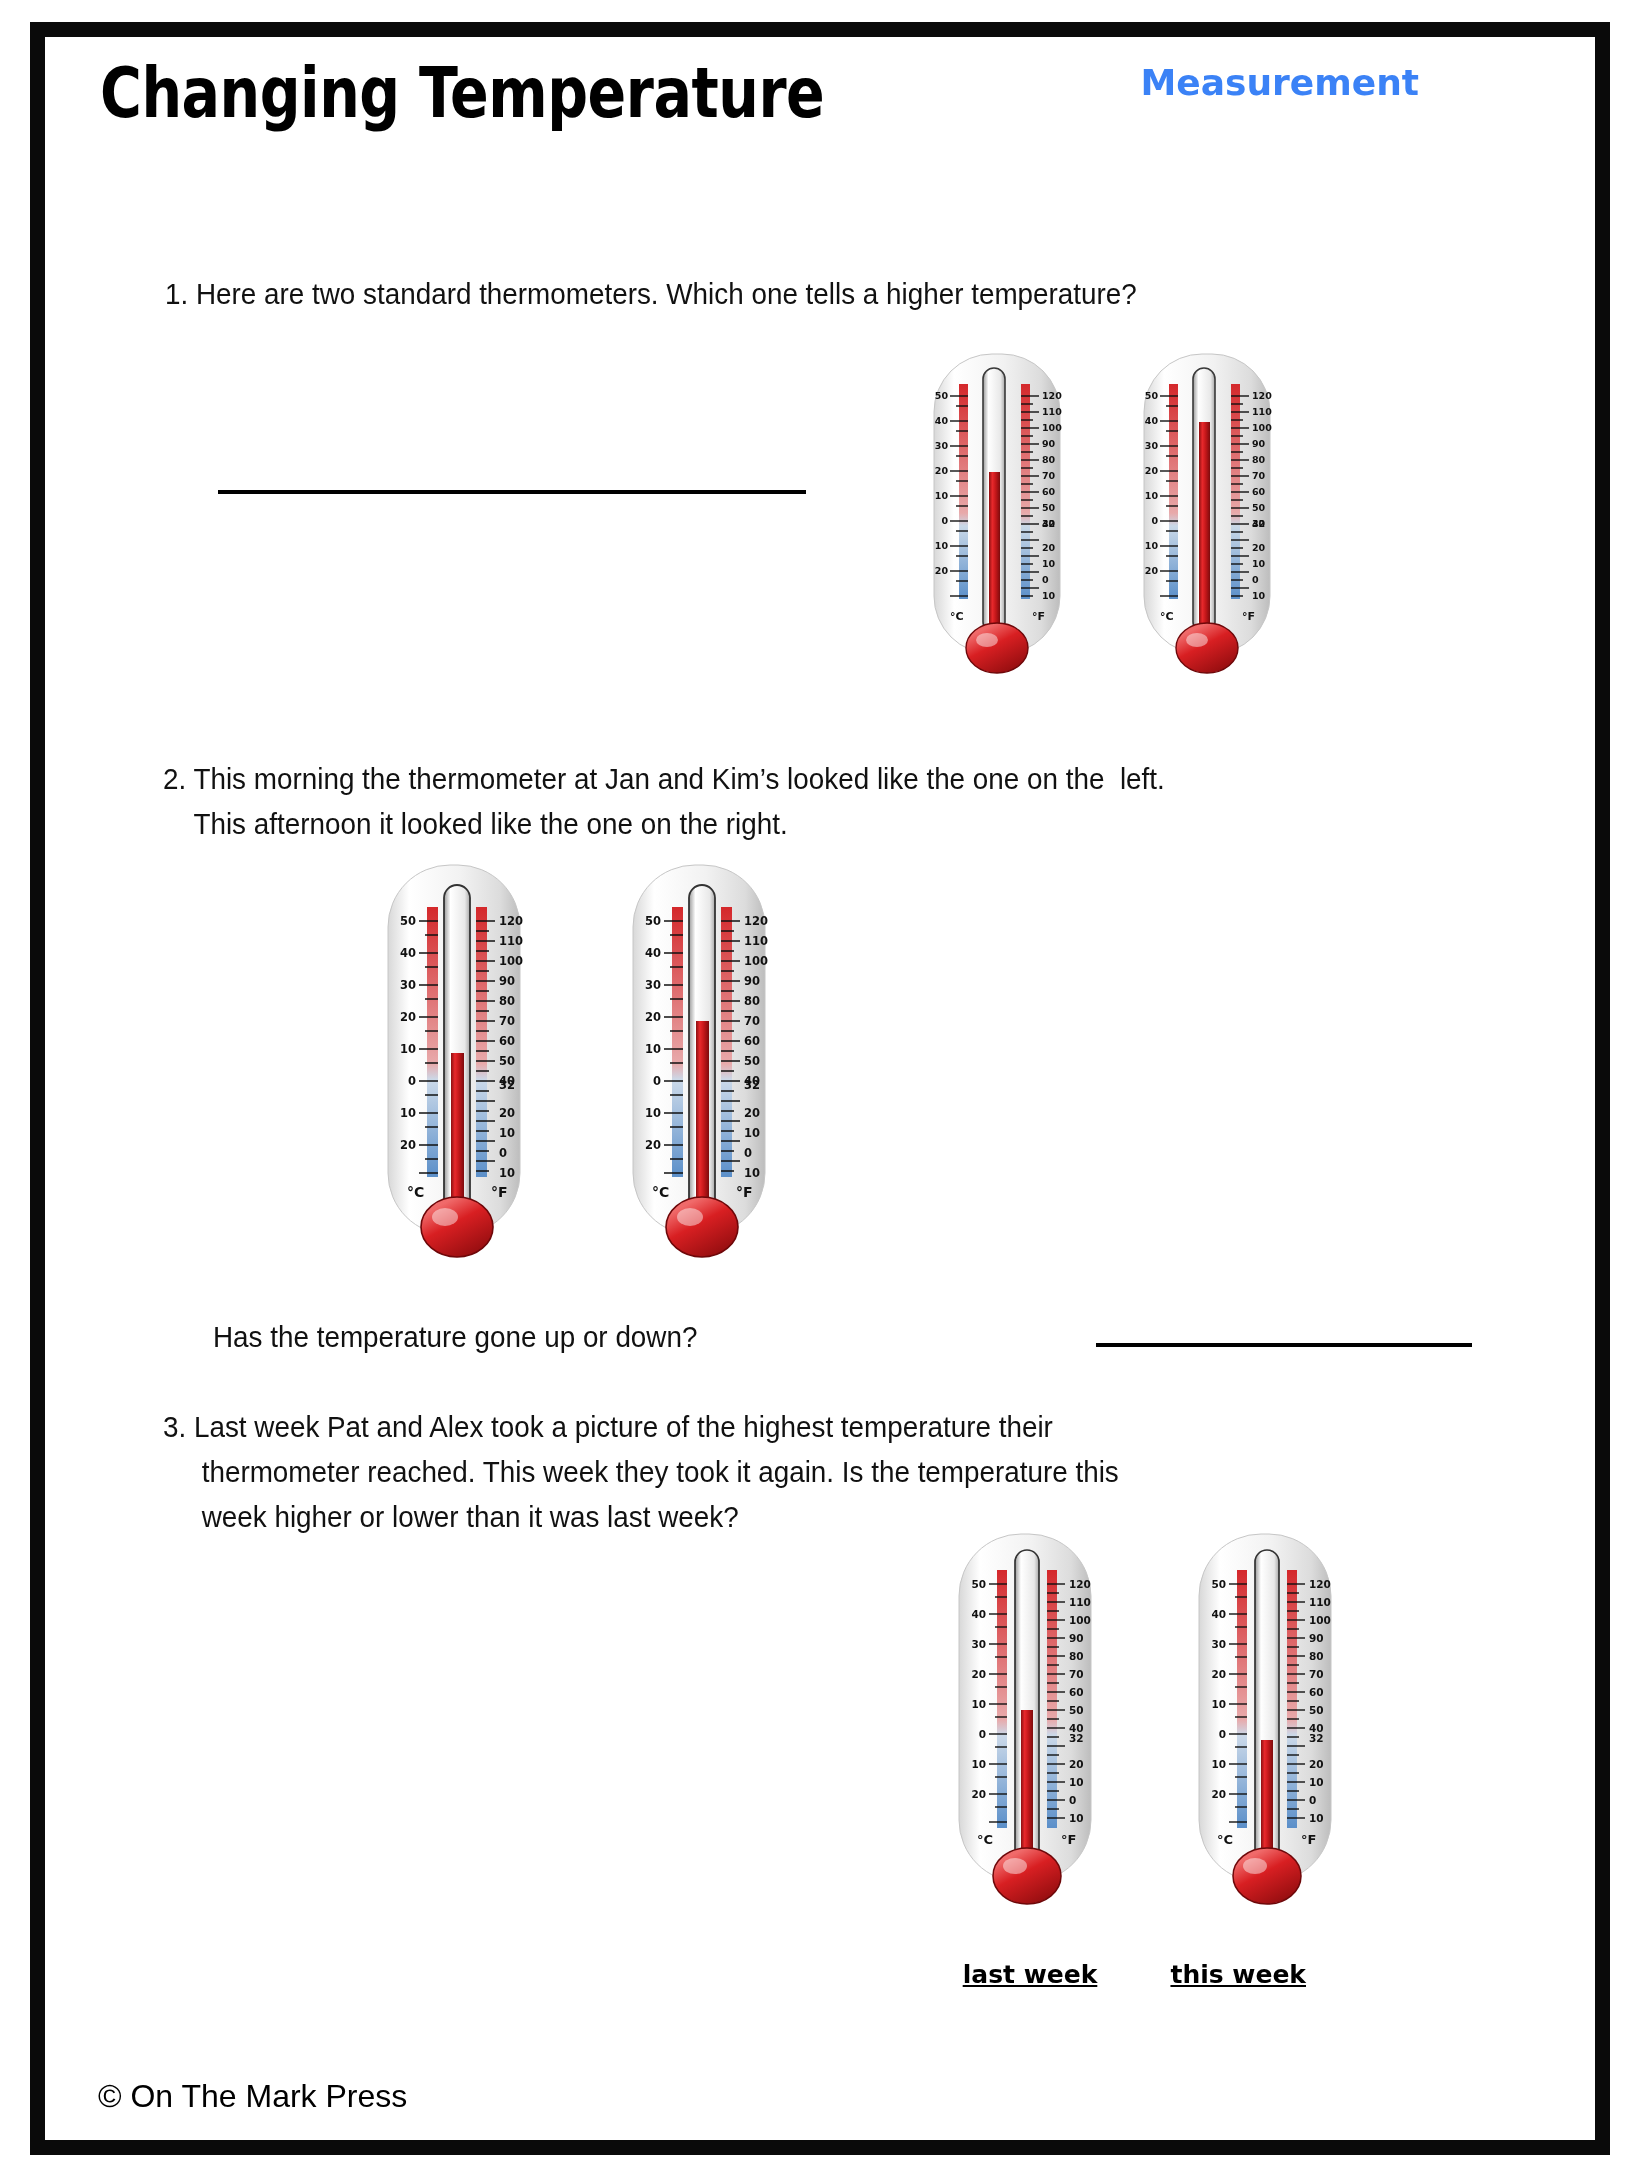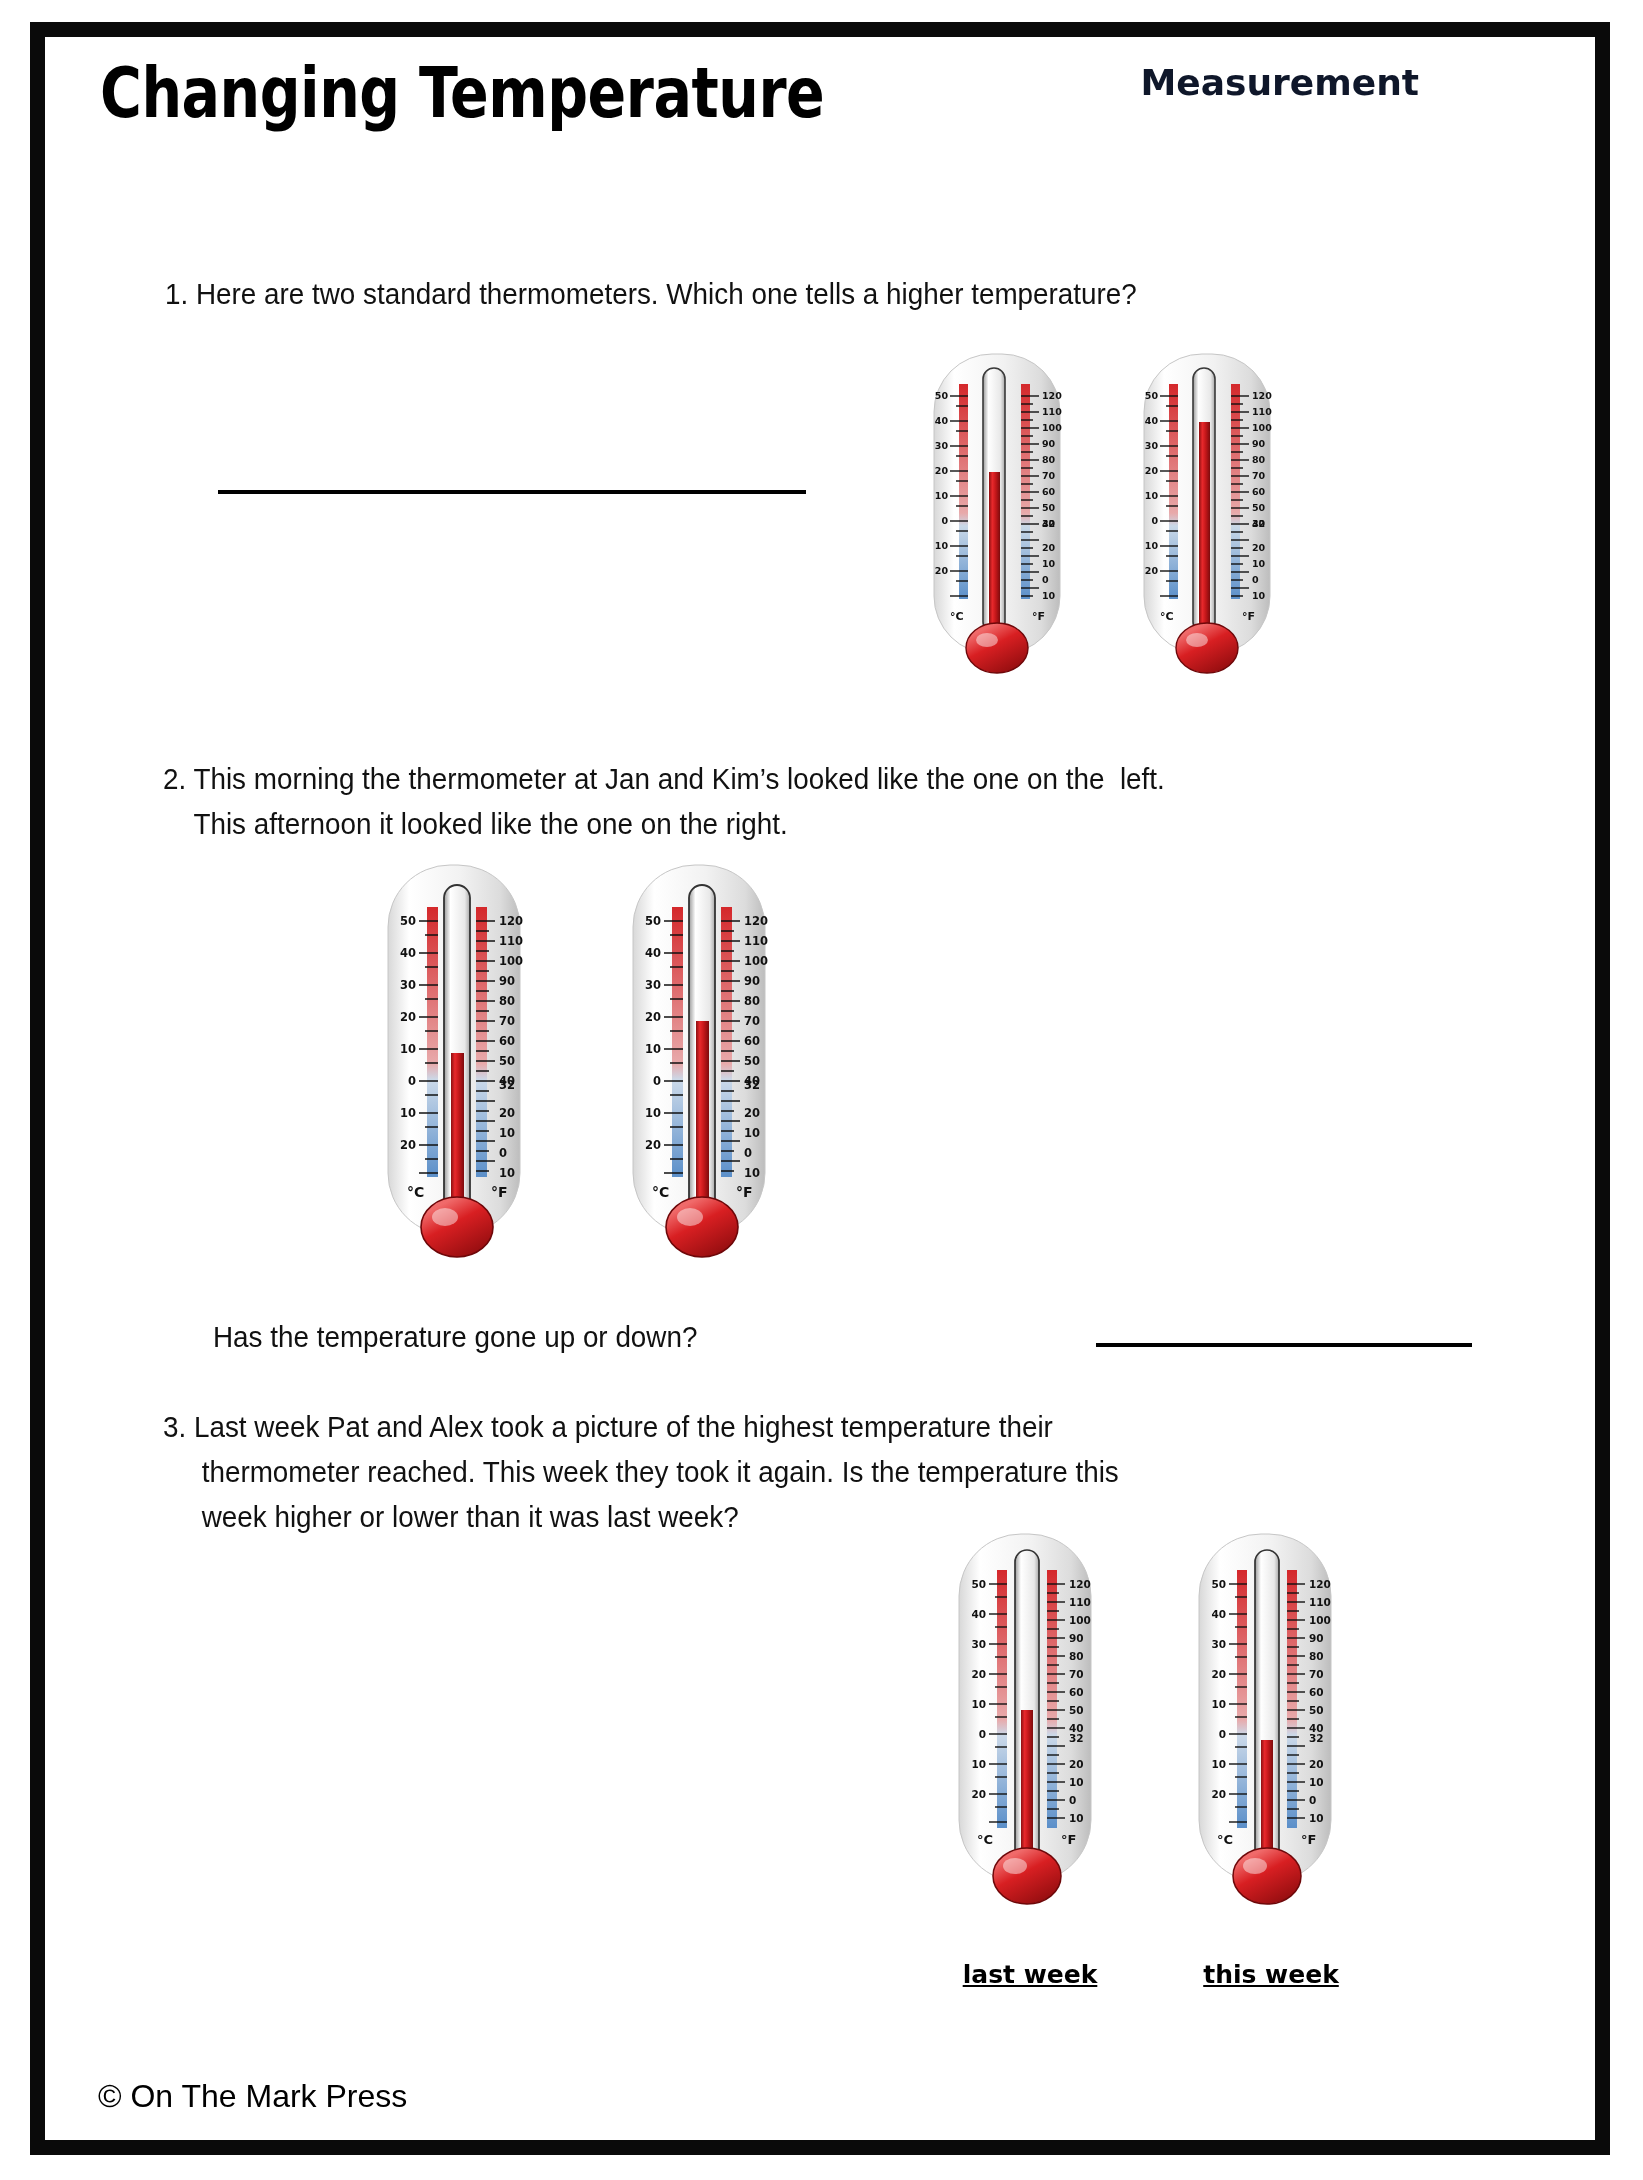--- a/index.html
+++ b/index.html
@@ -48,21 +48,21 @@
     transform-origin: left top;
     white-space: nowrap;
   }
   #subject-label {
     position: absolute;
     right: 88px;
     top: 62px;
     font-family: "DejaVu Sans", sans-serif;
     font-weight: bold;
     font-size: 36px;
-    color: #0f172a;
+    color: #3b82f6;
     white-space: nowrap;
   }
 
   
   .question-text {
     position: absolute;
     font-family: "Liberation Sans", sans-serif;
     font-size: 29px;
     line-height: 45px;
     color: #111111;
@@ -690,16 +690,16 @@
           <text x="116" y="290">10</text>
       </g>
       <text x="24" y="312" font-family="DejaVu Sans, sans-serif" font-size="13" font-weight="bold" fill="#111">°C</text>
       <text x="108" y="312" font-family="DejaVu Sans, sans-serif" font-size="13" font-weight="bold" fill="#111">°F</text>
       <ellipse cx="74" cy="344" rx="34" ry="28" fill="url(#bulb1)" stroke="#6e0709" stroke-width="1.5"></ellipse>
       <ellipse cx="62" cy="334" rx="12" ry="8" fill="#ffffff" opacity="0.45"></ellipse>
     </svg>
   </div>
 
   <div class="therm-caption" style="left:955px; top:1960px; width:150px;">last week</div>
-  <div class="therm-caption" style="left:1196px; top:1960px; width:150px;">this week</div>
+  <div class="therm-caption" style="left:1156px; top:1960px; width:150px;text-align:right;">this week</div>
 
   <div id="footer-credit">© On The Mark Press</div>
 </div>
 
 </body></html>

